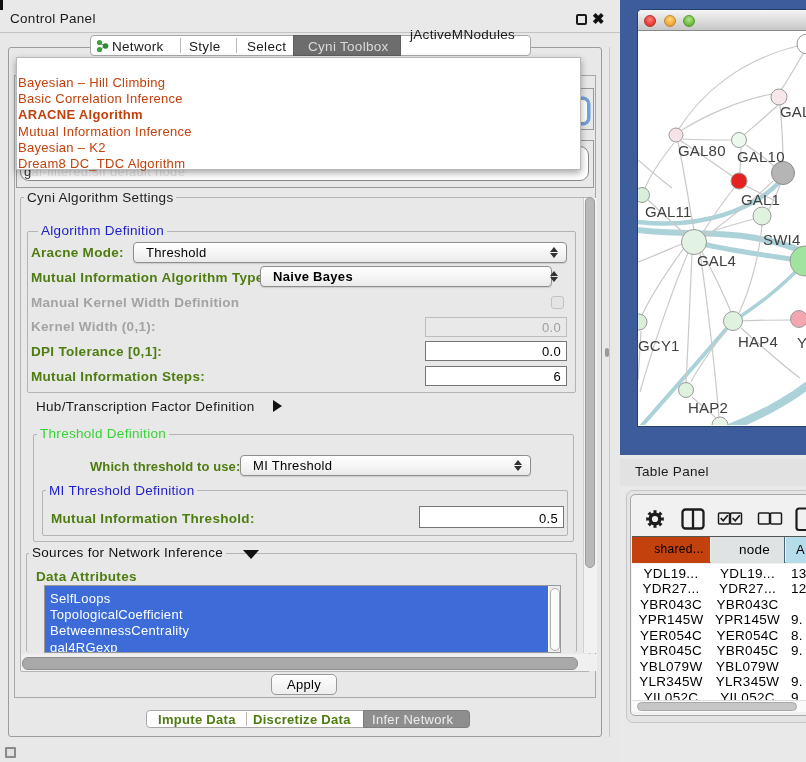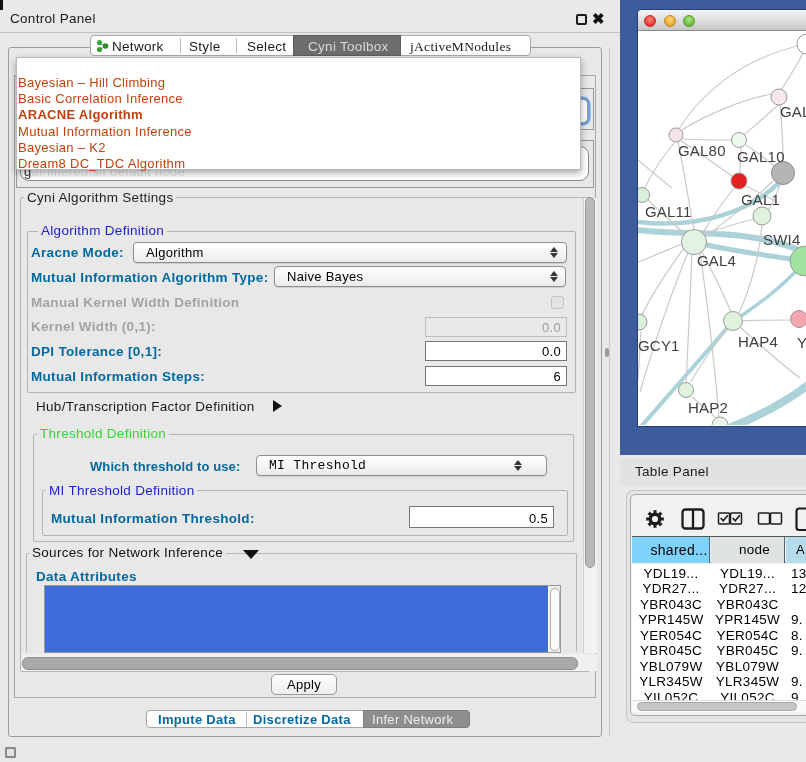--- a/index.html
+++ b/index.html
@@ -8,21 +8,21 @@
 .b{font-weight:bold;}
 .fld{position:absolute;background:#fff;border:1px solid #767676;font-size:13px;text-align:right;padding:2px 5px 0 0;color:#000;}
 .fldd{position:absolute;background:#e9e9e9;border:1px solid #bdbdbd;font-size:13px;text-align:right;padding:2px 5px 0 0;color:#9f9f9f;}
 .combo{position:absolute;background:linear-gradient(#ffffff,#f4f4f4 60%,#e9e9e9);border:1px solid #8e8e8e;border-radius:4px;font-size:13px;color:#000;padding:2px 0 0 12px;box-shadow:0 1px 1px rgba(0,0,0,0.12);}
 .car{position:absolute;width:9px;}
 .car i{position:absolute;left:0;width:0;height:0;border-left:4px solid transparent;border-right:4px solid transparent;}
 .car .up{top:0;border-bottom:5px solid #333;}
 .car .dn{bottom:0;border-top:5px solid #333;}
 .grp{position:absolute;border:1px solid #b4b4b4;border-radius:2px;}
 .gt{position:absolute;font-size:13.5px;background:#e8e8e8;padding:0 3px;white-space:nowrap;line-height:13px;}
-.lbl{position:absolute;font-size:13.5px;font-weight:bold;color:#0369a1;white-space:nowrap;}
+.lbl{position:absolute;font-size:13.5px;font-weight:bold;color:#4d7c0f;white-space:nowrap;}
 .pln{position:absolute;font-size:13.5px;color:#1a1a1a;white-space:nowrap;}
 </style></head>
 <body>
 <div id="stage">
 
 <div class="abs" style="left:0;top:0;width:620px;height:33px;background:#e9e9e9;border-bottom:1px solid #c3c3c3;"></div>
 <div class="abs" style="left:0;top:0;width:3px;height:10px;background:#111;"></div>
 <div class="abs pln" style="left:10px;top:11px;">Control Panel</div>
 <div class="abs" style="left:576px;top:14px;width:11px;height:11px;border:2px solid #1a1a1a;border-radius:2px;"></div>
 <div class="abs" style="left:592px;top:10px;font-size:15px;font-weight:bold;color:#111;">✖</div>
@@ -37,77 +37,78 @@
 <line x1="4" y1="4" x2="9" y2="7" stroke="#777" stroke-width="1"></line>
       <line x1="4" y1="11" x2="9" y2="7" stroke="#777" stroke-width="1"></line>
 <circle cx="3.5" cy="3.5" r="2.6" fill="#37a437"></circle>
       <circle cx="3.5" cy="10.5" r="2.6" fill="#37a437"></circle>
       <circle cx="9.5" cy="7" r="2.8" fill="#2d8c2d"></circle>
     </svg>
 <div class="abs pln" style="left:112px;top:39px;">Network</div>
 <div class="abs pln" style="left:189px;top:39px;">Style</div>
 <div class="abs pln" style="left:247px;top:39px;">Select</div>
 <div class="abs pln" style="left:308px;top:39px;color:#d9d9d9;">Cyni Toolbox</div>
-<div class="abs pln" style="left:410px;top:39px;font-family:Liberation Serif, serif;">jActiveMNodules</div>
+<div class="abs pln" style="left:410px;top:27px;">jActiveMNodules</div>
 
 <div class="abs" style="left:14px;top:75px;width:582px;height:623px;border:1px solid #a8a8a8;background:#e8e8e8;"></div>
 <div class="abs" style="left:20px;top:88px;width:574px;height:42px;border:1px solid #9a9a9a;"></div>
 <div class="abs" style="left:26px;top:99px;width:562px;height:24px;border-radius:5px;background:#fff;border:1px solid #999;box-shadow:0 0 0 2.5px #6ba3de;"></div>
 <div class="abs" style="left:16px;top:140px;width:578px;height:48px;border:1px solid #9a9a9a;"></div>
 <div class="abs" style="left:20px;top:146px;width:569px;height:35px;border-radius:9px;background:#fff;border:1px solid #888;"></div>
 <div class="abs" style="left:24px;top:164px;font-size:13px;color:#333;">g<span style="color:#e3e3e3;">al-filtered.sif default node</span></div>
 
 <div class="grp" style="left:20px;top:197px;width:570px;height:475px;"></div>
 <div class="gt" style="left:24px;top:191px;color:#222;">Cyni Algorithm Settings</div>
 
 <div class="grp" style="left:27px;top:231px;width:549px;height:162px;"></div>
 <div class="gt" style="left:38px;top:224px;color:#2121cc;">Algorithm Definition</div>
 <div class="lbl" style="left:31px;top:245px;">Aracne Mode:</div>
-<div class="combo" style="left:133px;top:242px;width:434px;height:21px;">Algorithm</div>
+<div class="combo" style="left:133px;top:242px;width:434px;height:21px;">Threshold</div>
 <div class="car" style="left:550px;top:247px;height:11px;">
       <i class="up"></i>
       <i class="dn"></i>
     </div>
 <div class="lbl" style="left:31px;top:270px;">Mutual Information Algorithm Type:</div>
-<div class="combo" style="left:274px;top:266px;width:292px;height:21px;">Naive Bayes</div>
+<div class="combo" style="left:260px;top:266px;width:292px;height:21px;font-weight:bold;">Naive Bayes</div>
 <div class="car" style="left:550px;top:271px;height:11px;">
       <i class="up"></i>
       <i class="dn"></i>
     </div>
 <div class="lbl" style="left:31px;top:295px;color:#a3a3a3;">Manual Kernel Width Definition</div>
 <div class="abs" style="left:551px;top:296px;width:13px;height:13px;background:#e4e4e4;border:1px solid #c2c2c2;border-radius:3px;"></div>
 <div class="lbl" style="left:31px;top:319px;color:#a3a3a3;">Kernel Width (0,1):</div>
 <div class="fldd" style="left:425px;top:317px;width:142px;height:20px;">0.0</div>
 <div class="lbl" style="left:31px;top:344px;text-align:center;">DPI Tolerance [0,1]:</div>
 <div class="fld" style="left:425px;top:341px;width:142px;height:20px;">0.0</div>
 <div class="lbl" style="left:31px;top:369px;">Mutual Information Steps:</div>
 <div class="fld" style="left:425px;top:366px;width:142px;height:20px;">6</div>
 
 <div class="pln" style="left:36px;top:399px;">Hub/Transcription Factor Definition</div>
 <div class="abs" style="left:273px;top:400px;width:0;height:0;border-top:6px solid transparent;border-bottom:6px solid transparent;border-left:9px solid #111;"></div>
 
 <div class="grp" style="left:33px;top:434px;width:541px;height:108px;"></div>
 <div class="gt" style="left:37px;top:427px;color:#35d435;">Threshold Definition</div>
 <div class="lbl" style="left:90px;top:459px;letter-spacing:0.1px;font-size:13px;">Which threshold to use:</div>
-<div class="combo" style="left:256px;top:455px;width:291px;height:21px;font-family:Liberation Mono, monospace;">MI Threshold</div>
+<div class="combo" style="left:240px;top:455px;width:291px;height:21px;">MI Threshold</div>
 <div class="car" style="left:514px;top:460px;height:11px;">
       <i class="up"></i>
       <i class="dn"></i>
     </div>
 <div class="grp" style="left:42px;top:490px;width:526px;height:46px;"></div>
 <div class="gt" style="left:46px;top:484px;color:#2121cc;">MI Threshold Definition</div>
 <div class="lbl" style="left:51px;top:511px;">Mutual Information Threshold:</div>
-<div class="fld" style="left:409px;top:506px;width:145px;height:22px;padding-top:4px;">0.5</div>
+<div class="fld" style="left:419px;top:506px;width:145px;height:22px;padding-top:4px;">0.5</div>
 
 <div class="grp" style="left:26px;top:553px;width:551px;height:99px;border-bottom:none;"></div>
 <div class="gt" style="left:29px;top:546px;color:#111;">Sources for Network Inference</div>
 <div class="abs" style="left:243px;top:550px;width:0;height:0;border-left:8px solid transparent;border-right:8px solid transparent;border-top:9px solid #111;"></div>
 <div class="lbl" style="left:36px;top:569px;">Data Attributes</div>
 <div class="abs" style="left:44px;top:585px;width:517px;height:68px;border:1px solid #999;background:#fff;overflow:hidden;">
  <div class="abs" style="left:0;top:0;width:503px;height:68px;background:#3d6cd8;"></div>
+ <div class="abs" style="left:5px;top:5px;font-size:13px;color:#fff;line-height:16.2px;">SelfLoops<br>TopologicalCoefficient<br>BetweennessCentrality<br>gal4RGexp</div>
  <div class="abs" style="left:504px;top:0;width:13px;height:68px;background:#ececec;"></div>
  <div class="abs" style="left:505px;top:2px;width:10px;height:63px;background:#fafafa;border:1px solid #b0b0b0;border-radius:5px;"></div>
 </div>
 
 <div class="abs" style="left:583px;top:198px;width:14px;height:455px;background:#f2f2f2;border-left:1px solid #d0d0d0;"></div>
 <div class="abs" style="left:585px;top:197px;width:10px;height:371px;background:#b9b9b9;border:1px solid #9b9b9b;border-radius:5px;"></div>
 <div class="abs" style="left:21px;top:654px;width:576px;height:17px;background:#f0f0f0;"></div>
 <div class="abs" style="left:22px;top:657px;width:556px;height:13px;background:#a9a9a9;border:1px solid #8f8f8f;border-radius:6px;"></div>
 
 <div class="abs" style="left:271px;top:674px;width:66px;height:21px;background:linear-gradient(#ffffff,#ededed);border:1px solid #9a9a9a;border-radius:5px;font-size:13px;text-align:center;padding-top:2px;">Apply</div>
@@ -223,21 +224,21 @@
           <rect x="84.5" y="6" width="11" height="11" rx="1"></rect>
    <path d="M74.7,11 l2.5,2.8 l4.6,-5.6" stroke-width="1.7"></path>
           <path d="M86.7,11 l2.5,2.8 l4.6,-5.6" stroke-width="1.7"></path>
    <rect x="112.5" y="6" width="11" height="11" rx="1"></rect>
           <rect x="124.5" y="6" width="11" height="11" rx="1"></rect>
   </g>
   <path d="M162,1.5 h-9 a2.5,2.5 0 0 0 -2.5,2.5 v16.5 a2.5,2.5 0 0 0 2.5,2.5 h12 M162,1.5 l6,6" fill="none" stroke="#1c1c1c" stroke-width="2.2"></path>
  </svg>
 
  <div class="abs" style="left:1px;top:41px;width:179px;height:27px;border-top:1.5px solid #555;border-bottom:1px solid #9a9a9a;">
-  <div class="abs" style="left:0;top:0;width:78px;height:26px;background:#7dd3fc;border-right:1.5px solid #48657a;text-align:center;font-size:14px;padding-top:5px;padding-left:17px;">shared...</div>
+  <div class="abs" style="left:0;top:0;width:78px;height:26px;background:#c2410c;border-right:1.5px solid #48657a;text-align:center;font-size:12px;padding-top:5px;padding-left:17px;">shared...</div>
   <div class="abs" style="left:79px;top:0;width:74px;height:26px;background:#dfe3e4;border-right:1.5px solid #48657a;text-align:center;font-size:13.5px;padding-top:5px;padding-left:14px;">node</div>
   <div class="abs" style="left:154px;top:0;width:26px;height:26px;background:#b4dcea;font-size:13px;padding-top:5px;padding-left:10px;">A</div>
  </div>
  <div class="abs" style="left:1px;top:68.5px;width:179px;height:137px;background:#fff;"></div>
  <div class="abs" style="left:1px;top:71px;width:179px;font-size:13.5px;line-height:15.45px;color:#000;">
   <div style="display:flex;">
           <span style="width:78px;text-align:center;">YDL19...</span>
           <span style="width:75px;text-align:center;">YDL19...</span>
           <span style="padding-left:6px;">13</span>
         </div>

